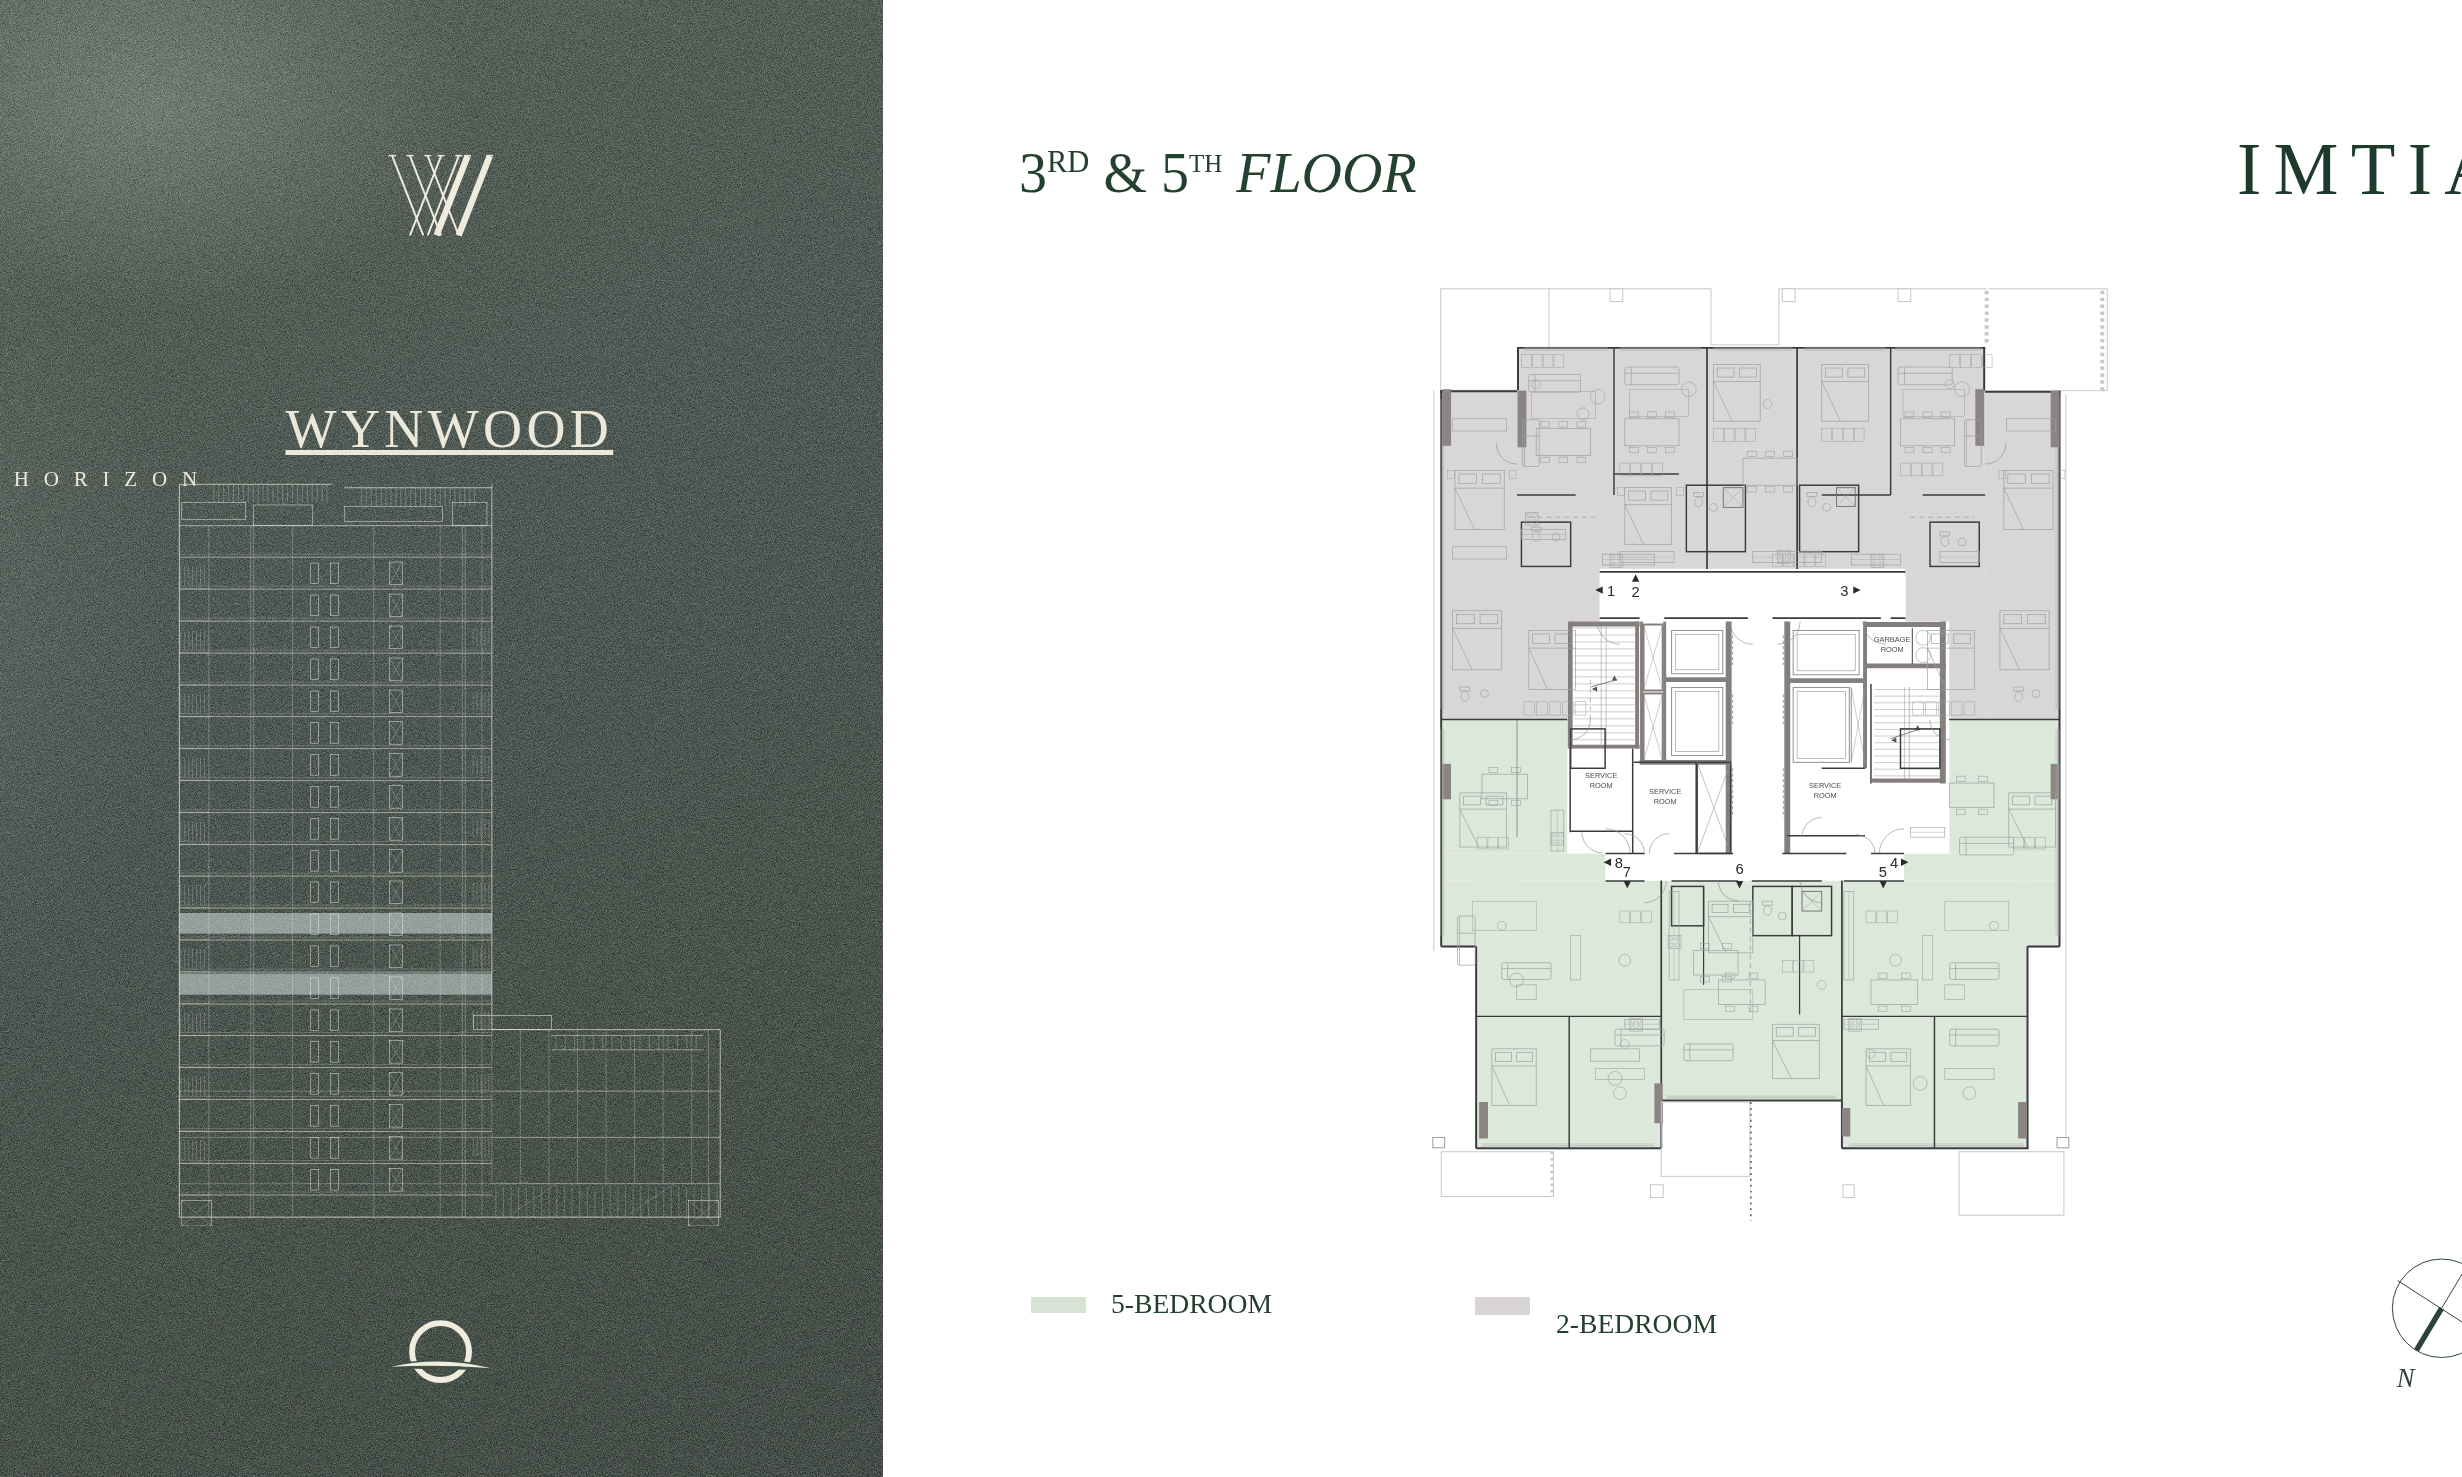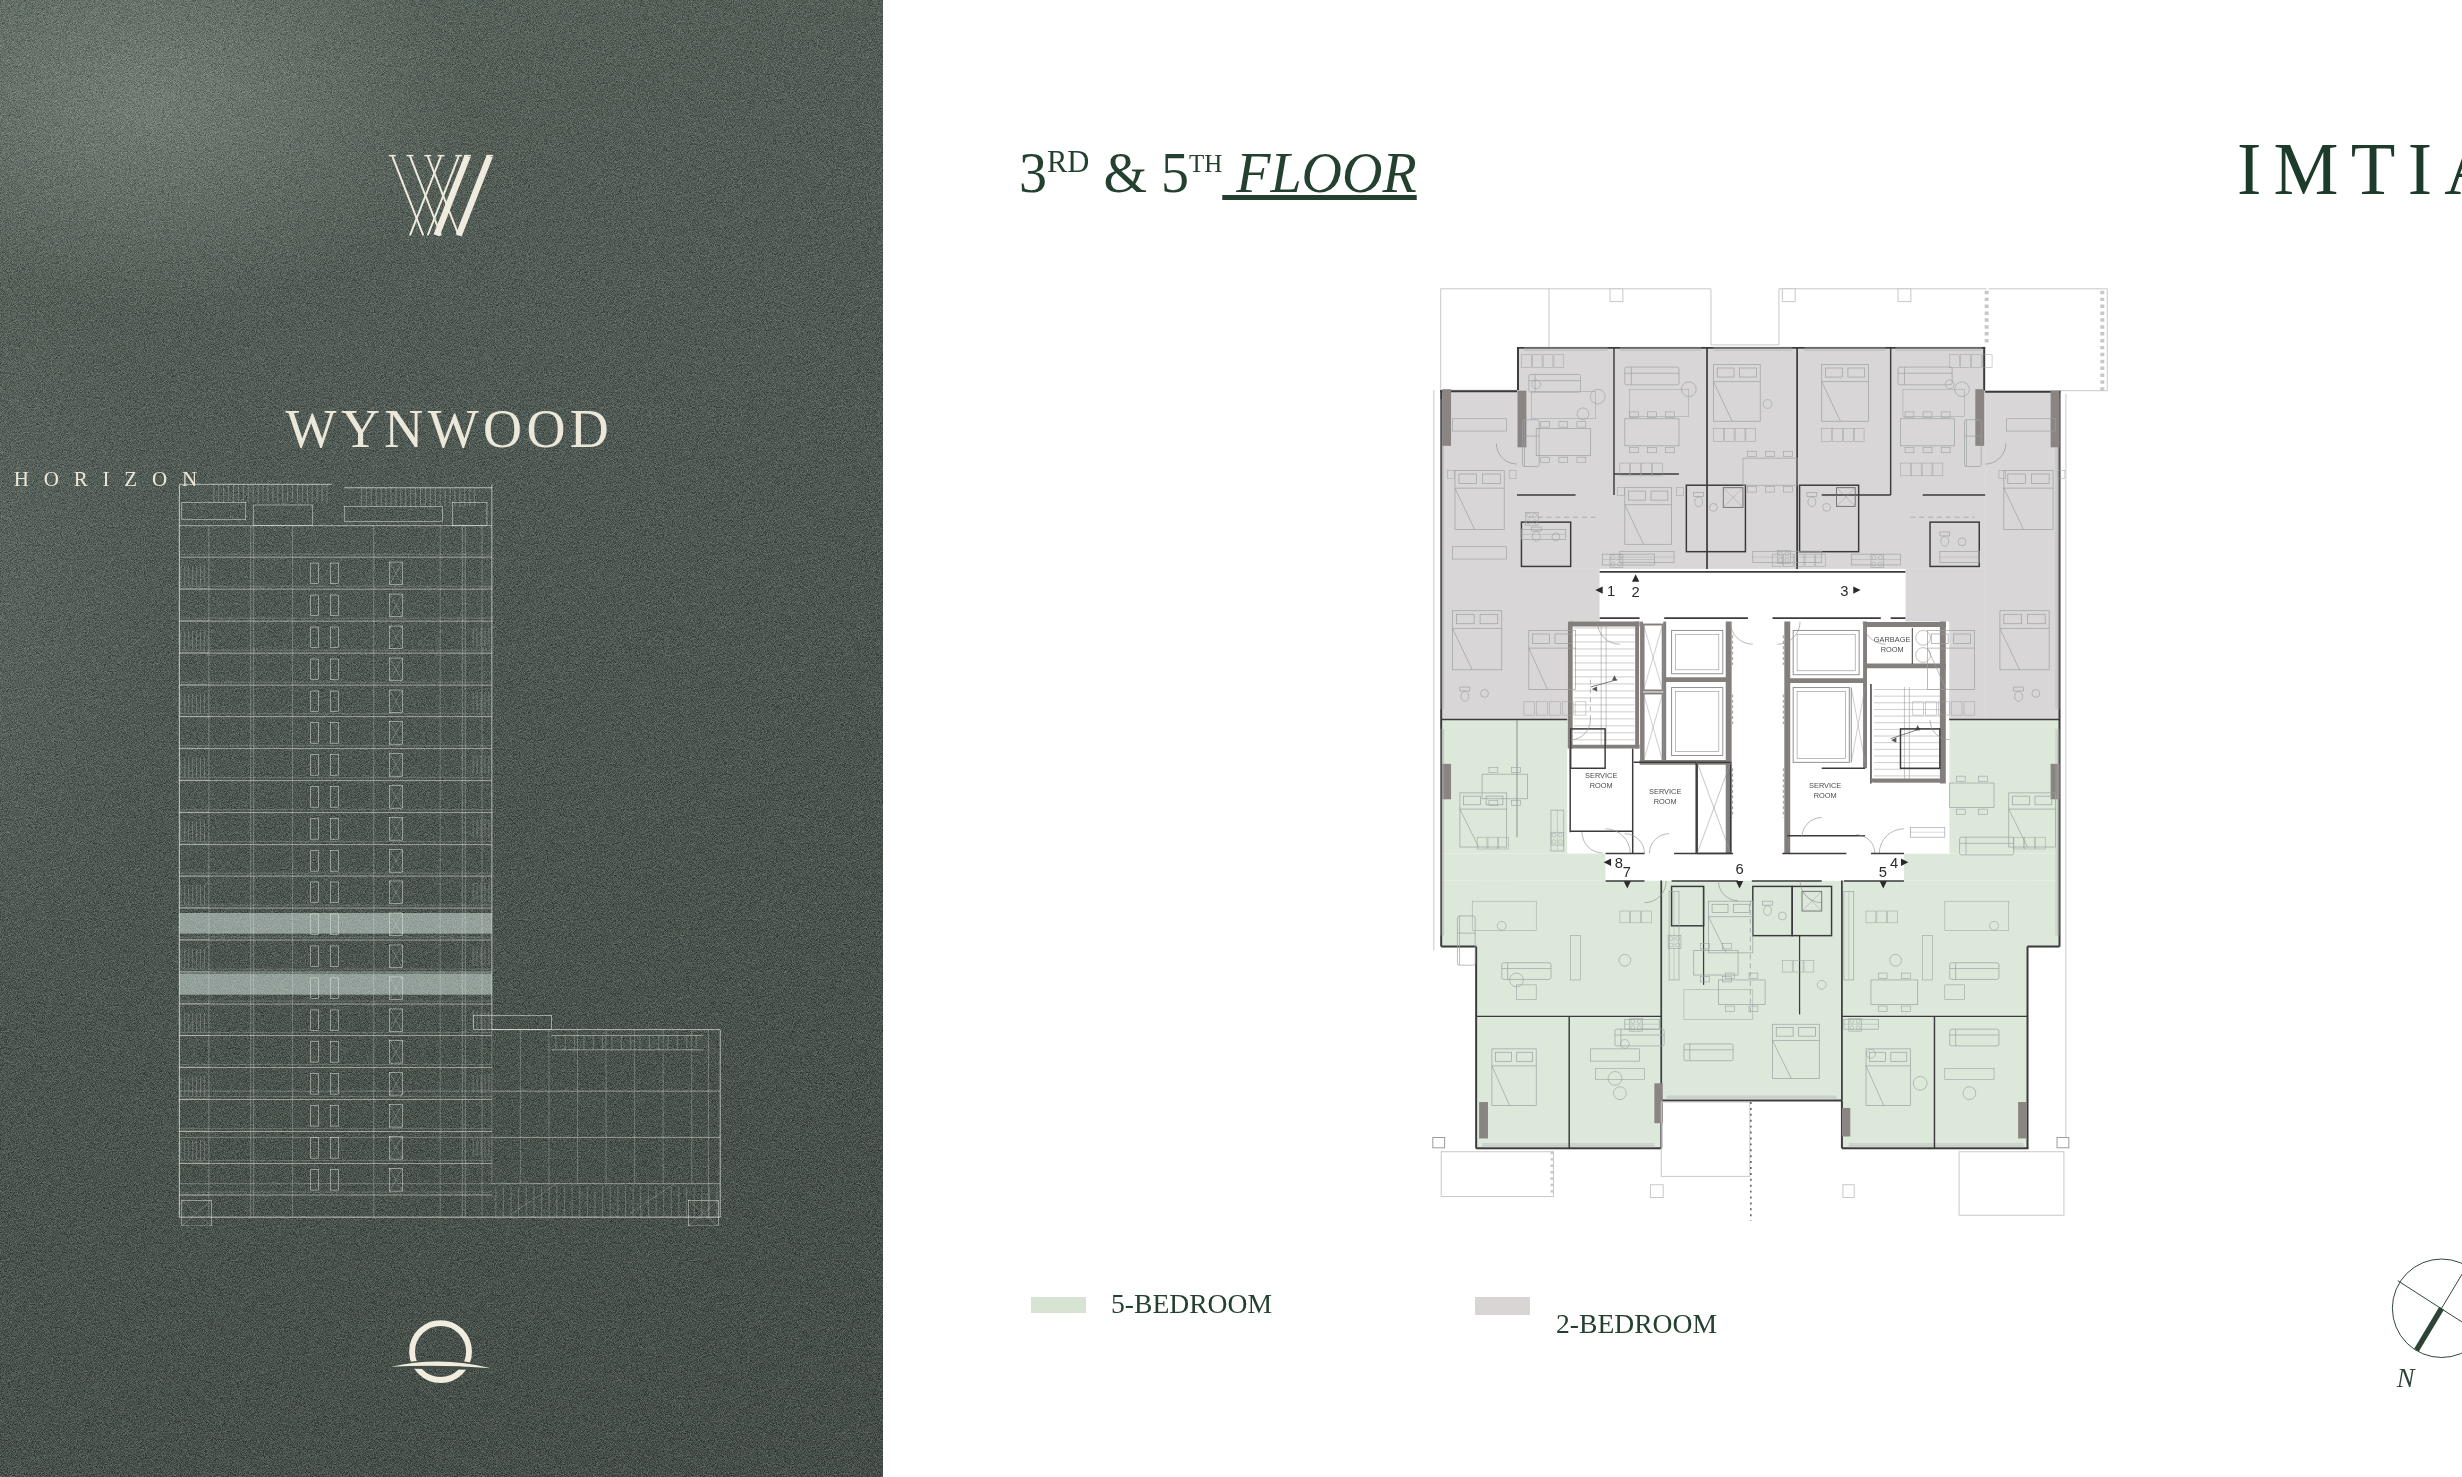--- a/index.html
+++ b/index.html
@@ -44,21 +44,21 @@
       <line x1="92" y1="15" x2="106" y2="15"></line>
         <line x1="119" y1="15" x2="133" y2="15"></line>
       <line x1="155" y1="15" x2="169" y2="15"></line>
         <line x1="173" y1="15" x2="187" y2="15"></line>
       <line x1="218" y1="15" x2="232" y2="15"></line>
     </g>
   </g>
 </svg>
 
 <div class="abs" style="left:7.9px;top:398px;width:883px;text-align:center;color:#ece8d9;
-  font-family:'Liberation Serif',serif;font-size:54px;letter-spacing:4.4px;">WYNWOOD</div>
+  font-family:'Liberation Serif',serif;font-size:54px;letter-spacing:4.4px;text-decoration:underline;">WYNWOOD</div>
 
 <div class="abs" style="left:13.8px;top:467px;width:883px;text-align:left;color:#ece8d9;
   font-family:'Liberation Serif',serif;font-size:21px;letter-spacing:14.8px;">HORIZON</div>
 
 <svg class="abs" style="left:167px;top:473px" width="571" height="753" viewBox="0 0 1160 1530" id="bldg">
 
 <line x1="25" y1="23" x2="25" y2="1512" stroke="rgba(245,247,241,0.9)" stroke-width="1.6"></line>
 <line x1="660" y1="23" x2="660" y2="1131" stroke="rgba(245,247,241,0.9)" stroke-width="1.4"></line>
 <line x1="25" y1="23" x2="335" y2="23" stroke="rgba(245,247,241,0.9)" stroke-width="1.4"></line>
 <line x1="360" y1="30" x2="660" y2="30" stroke="rgba(245,247,241,0.9)" stroke-width="1.4"></line>
@@ -491,21 +491,21 @@
 <line x1="1120" y1="1478" x2="1060" y2="1530" stroke="rgba(243,245,239,0.55)" stroke-width="0.8"></line>
 </svg>
 
 <svg class="abs" style="left:389px;top:1300px" width="108" height="108" viewBox="0 0 220 220">
   <circle cx="105" cy="105" r="58" fill="none" stroke="#f0edde" stroke-width="12"></circle>
   <path d="M 4 137 Q 105 112 208 140 Q 105 136 4 137 Z" fill="none" stroke="#424f47" stroke-width="7"></path>
   <path d="M 4 136 Q 105 113 208 139 Q 105 131 4 136 Z" fill="#f0edde"></path>
 </svg>
 
 <div class="abs" style="left:1019px;top:141px;color:#24402f;font-family:'Liberation Serif',serif;font-size:56px;">
-  <span>3</span><span style="font-size:30.5px;vertical-align:19.7px;">RD</span><span> &amp; 5</span><span style="font-size:25px;vertical-align:19.7px;">TH</span><span style="font-style:italic;text-decoration:underline;"> FLOOR</span>
+  <span>3</span><span style="font-size:30.5px;vertical-align:19.7px;">RD</span><span> &amp; 5</span><span style="font-size:25px;vertical-align:19.7px;">TH</span><span style="font-style:italic;"> FLOOR</span>
 </div>
 
 <div class="abs" style="left:2237px;top:128px;color:#1d3b2b;font-family:'Liberation Serif',serif;font-size:73px;letter-spacing:12.3px;">IMTIAZ</div>
 
 <div class="abs" style="left:1031px;top:1297px;width:55px;height:16.3px;background:#d7e4d4;"></div>
 
 <div class="abs" style="left:1111px;top:1288px;color:#24402f;font-family:'Liberation Serif',serif;font-size:27.6px;">5-BEDROOM</div>
 
 <div class="abs" style="left:1475px;top:1297px;width:55px;height:18px;background:#d8d5d4;"></div>
 

